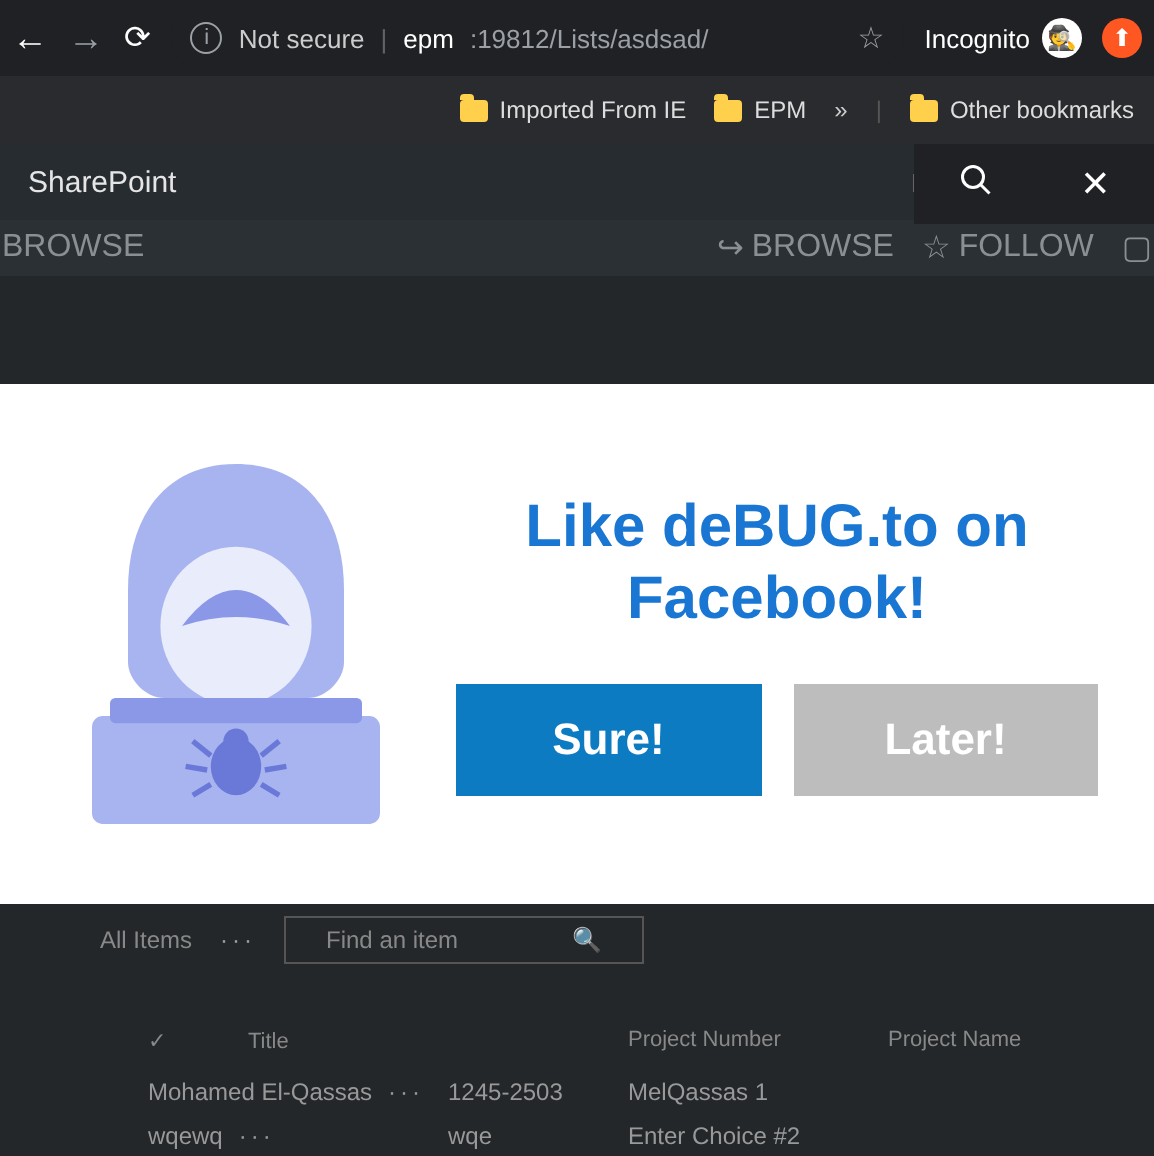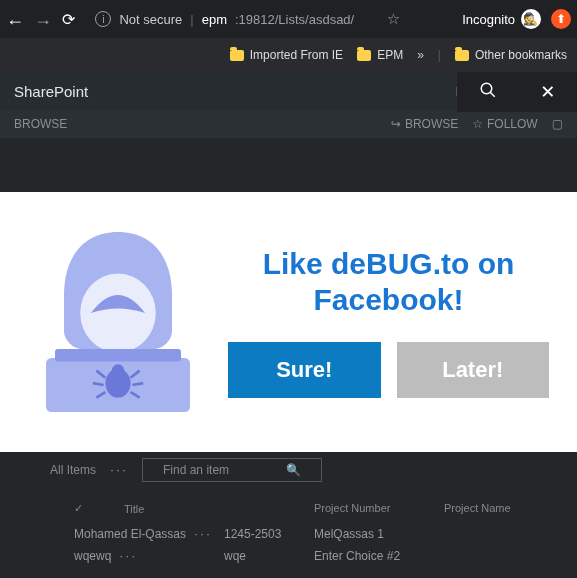--- a/index.html
+++ b/index.html
@@ -5,43 +5,43 @@
   * { margin:0; padding:0; box-sizing:border-box; font-family: "Segoe UI", Arial, sans-serif; }
   html,body { width:577px; height:578px; overflow:hidden; background:#202124; color:#ccc; }
   .browser-bar { display:flex; align-items:center; height:38px; background:#202124; padding:0 6px; gap:10px; }
   .nav-arrow { width:18px; text-align:center; font-size:18px; color:#9aa0a6; cursor:pointer; }
   .nav-arrow.active { color:#fff; }
   .reload { font-size:16px; color:#fff; cursor:pointer; }
   .addr { flex:1; display:flex; align-items:center; background:#202124; border-radius:14px; height:28px; padding:0 10px; gap:8px; color:#ccc; font-size:13px; overflow:hidden; }
   .addr .info { width:16px; height:16px; border:1.5px solid #9aa0a6; border-radius:50%; display:flex; align-items:center; justify-content:center; font-size:11px; color:#9aa0a6; }
   .addr .sep { color:#5f6368; }
   .addr .star { margin-left:auto; color:#9aa0a6; font-size:15px; }
-  .incog { display:flex; align-items:center; gap:6px; color:#fff; font-size:13px;margin-left:42px; }
+  .incog { display:flex; align-items:center; gap:6px; color:#fff; font-size:13px; }
   .incog-icon { width:20px; height:20px; border-radius:50%; background:#fff; display:flex; align-items:center; justify-content:center; font-size:12px; color:#202124; }
   .ext-icon { width:20px; height:20px; border-radius:50%; background:#ff5722; display:flex; align-items:center; justify-content:center; color:#fff; font-size:12px; }
   .bookmarks { display:flex; align-items:center; height:34px; background:#2a2b2e; padding:0 10px; gap:14px; font-size:12px; color:#ddd; }
   .bm { display:flex; align-items:center; gap:6px; cursor:pointer; }
   .folder { width:14px; height:11px; background:#ffd04c; border-radius:2px; position:relative; }
   .folder::before { content:""; position:absolute; top:-3px; left:0; width:7px; height:3px; background:#ffd04c; border-radius:2px 2px 0 0; }
   .bm-spacer { flex:1; }
   .chev { color:#ccc; font-size:12px; }
   
   .sp-suite { height:38px; background:#272c30; display:flex; align-items:center; padding:0 14px; color:#2488d8; font-size:15px; }
   .sp-suite .spname { color:#e5e5e5; }
   .sp-suite .spacer { flex:1; }
   .sp-suite .user { color:#888; font-size:13px; margin-right:20px; }
   .find-bar { position:absolute; right:0; top:72px; width:120px; height:40px; background:#202124; display:flex; align-items:center; justify-content:space-around; }
   .find-bar span { color:#fff; font-size:18px; cursor:pointer; }
-  .sp-ribbon { height:28px; background:#2b3034; display:flex; align-items:center; padding:0 14px; font-size:12px; color:#8a8f93; }
+  .sp-ribbon { height:28px; background:#2b3034; display:flex; align-items:center; padding:0 1px; font-size:16px; color:#8a8f93; }
   .sp-ribbon .spacer { flex:1; }
   .sp-ribbon .act { display:flex; align-items:center; gap:4px; margin-left:14px; cursor:pointer; }
   .sp-body { position:relative; background:#2b3034; height:440px; padding-left:50px; padding-top:50px; }
   .dimmer { position:absolute; inset:0; background:rgba(30,33,36,0.6); }
   .list-area { position:absolute; left:50px; right:10px; top:320px; color:#9aa0a6; font-size:12px; }
-  .list-toolbar { display:flex; align-items:center; gap:14px; margin-bottom:16px; }
+  .list-toolbar { display:flex; align-items:center; gap:14px; margin-bottom:28px; }
   .viewname { color:#888; }
   .dots { letter-spacing:2px; }
   .findbox { display:flex; align-items:center; border:1px solid #555; height:24px; width:180px; padding:0 20px; color:#888; justify-content:space-between; }
   .list-head { display:flex; gap:40px; font-size:11px; color:#888; padding:4px 0 8px 24px; }
   .list-row { display:flex; font-size:12px; color:#999; padding:4px 0 4px 24px; align-items:center; }
   .col-title { width:150px; display:flex; align-items:center; gap:8px;}
   .col-num { width:90px; }
   .col-name { width:120px; }
   
   .modal { position:absolute; left:0; top:192px; width:577px; height:260px; background:#fff; display:flex; align-items:center; padding:20px 28px; gap:20px; }

